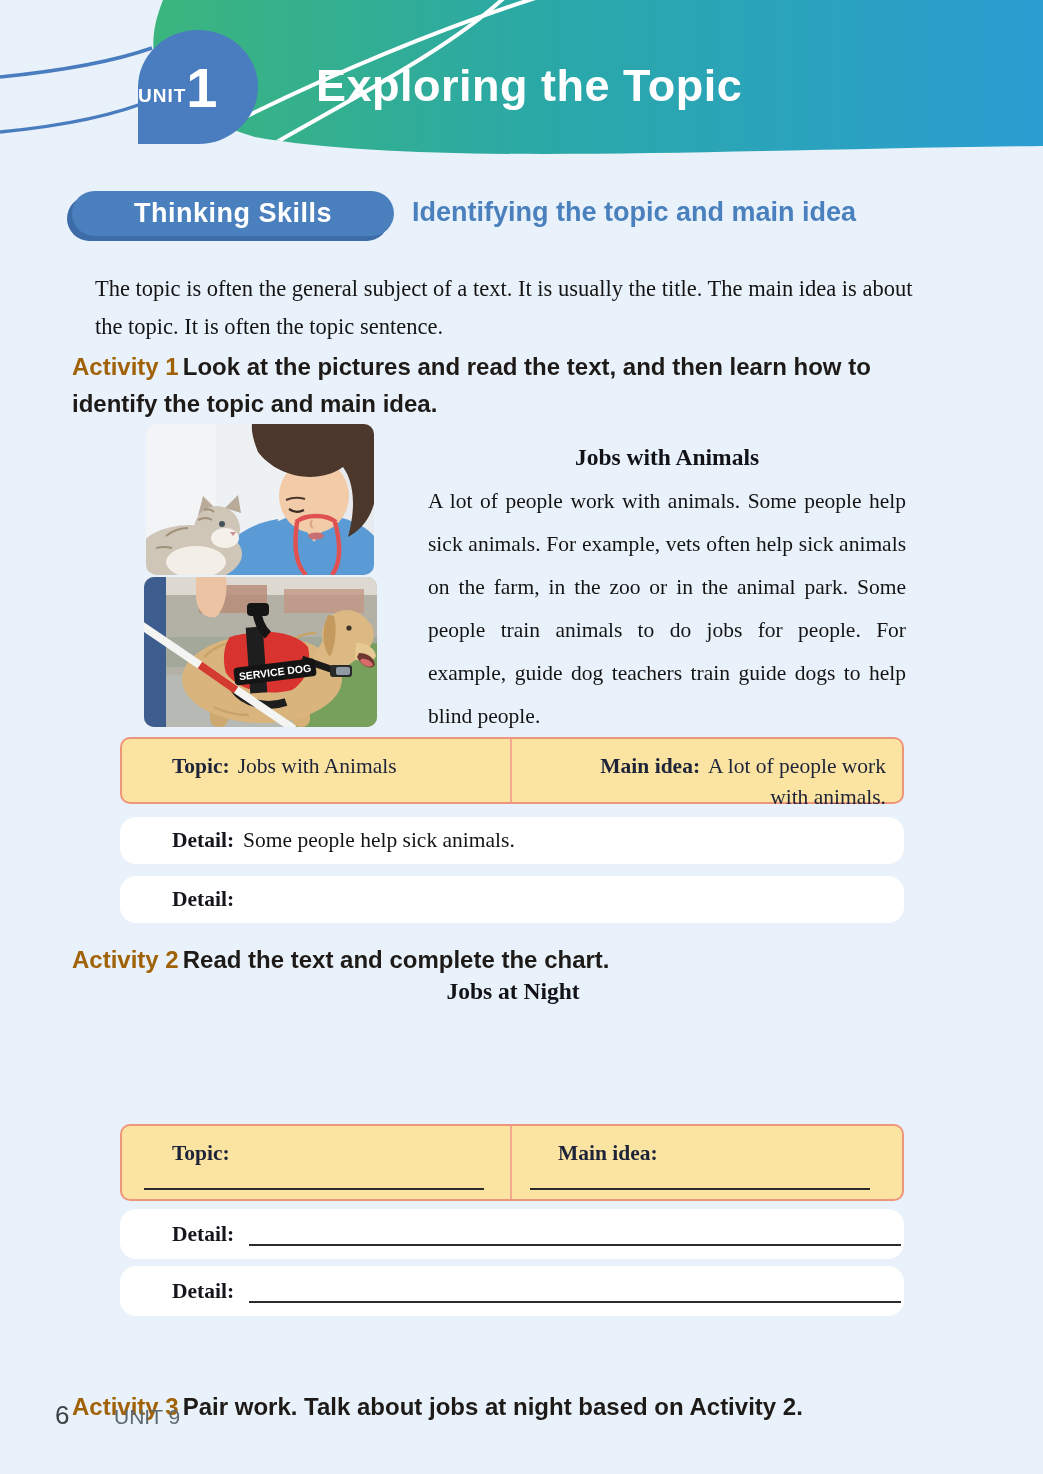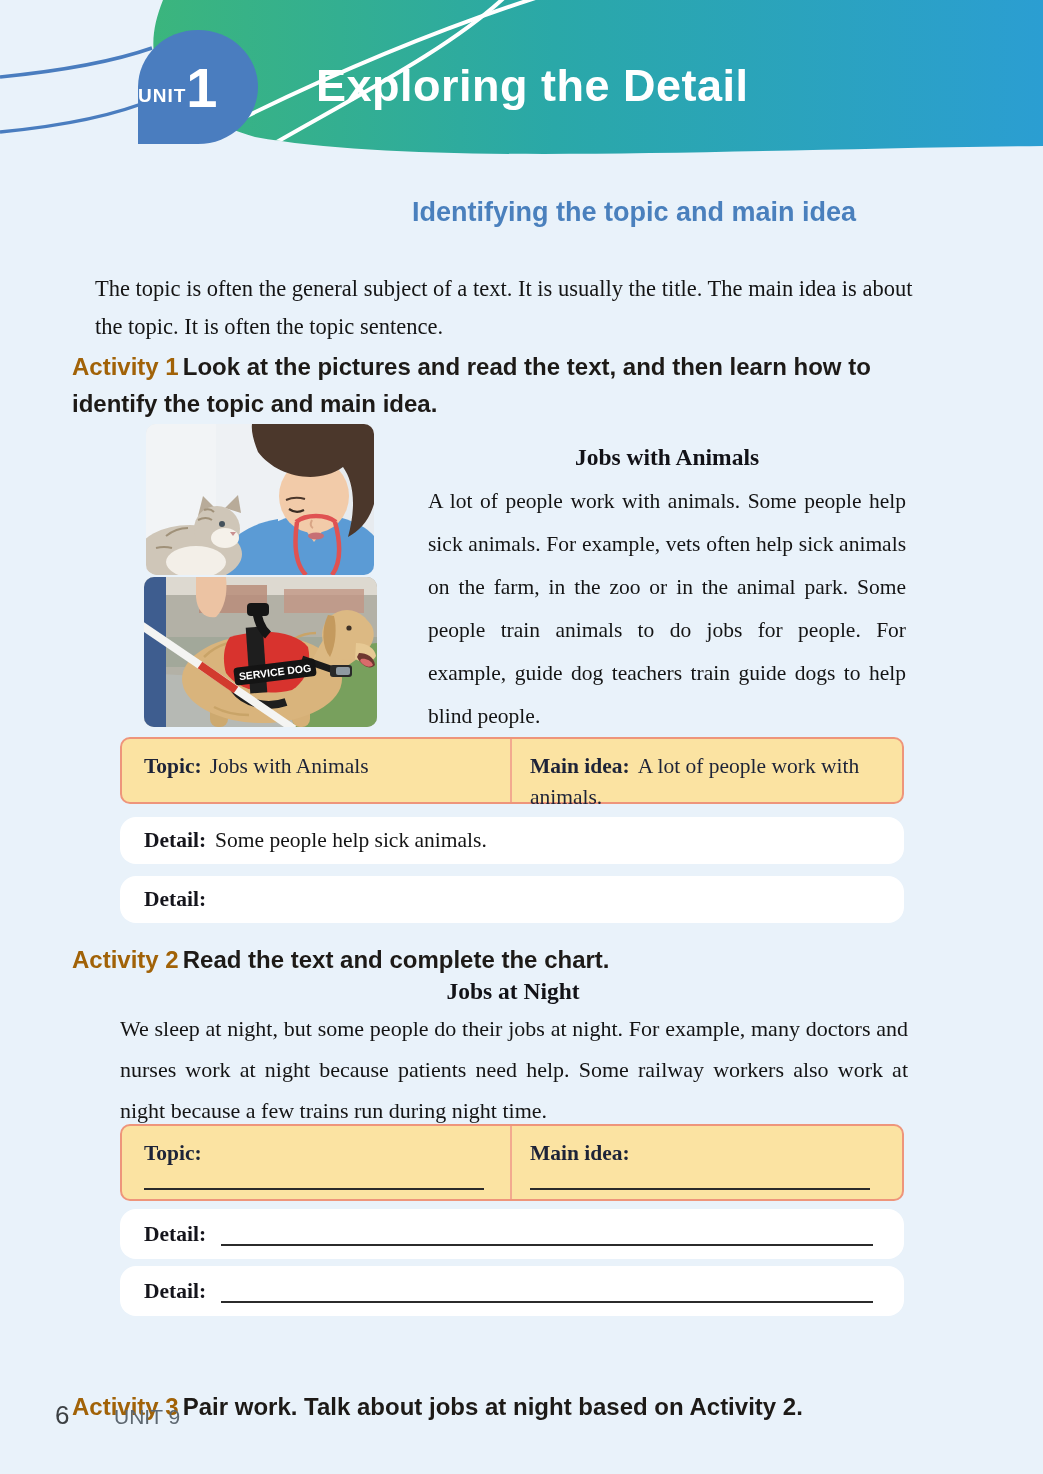--- a/index.html
+++ b/index.html
@@ -36,24 +36,24 @@
     font-family:"Liberation Serif",serif;font-weight:bold;font-size:23.5px;color:#121217;}
   .reading1-body{position:absolute;left:428px;top:480px;width:478px;text-align:justify;
     font-family:"Liberation Serif",serif;font-size:21.5px;line-height:43px;color:#141414;}
 
   
   .topic-box{position:absolute;left:120px;width:784px;background:#fbe3a2;
     border:2px solid #ee957b;border-radius:10px;display:flex;box-sizing:border-box;}
   .topic-cell{width:50%;box-sizing:border-box;position:relative;
     font-family:"Liberation Serif",serif;font-size:21.5px;color:#1d2338;line-height:31px;}
   .cell-left{border-right:2px solid #f2a98f;padding:12px 18px 0 22px;}
-  .cell-right{padding:12px 16px 0 18px;text-align:left;}
+  .cell-right{padding:12px 16px 0 18px;text-align:right;}
   .cell-right .lbl{margin-right:8px;}
   .cell-left .lbl{margin-right:8px;}
-  .lbl{font-weight:bold;}
+  .lbl{font-weight:bold;margin-left:28px;}
   .detail-box{position:absolute;left:120px;width:784px;height:47px;background:#ffffff;
     border-radius:16px;display:flex;align-items:center;padding-left:24px;box-sizing:border-box;
     font-family:"Liberation Serif",serif;font-size:21.5px;color:#141414;}
   .detail-box .lbl{margin-right:9px;color:#15151c;}
   .blank-line{border-bottom:2px solid #2b2b2b;}
   .cell-blank{position:absolute;bottom:9px;left:22px;width:340px;height:0;}
   .cell-right .cell-blank{left:18px;}
   .detail-blank{display:inline-block;width:652px;height:1em;margin-left:6px;}
 
   
@@ -94,22 +94,23 @@
       <path d="M 195,142 C 320,78 440,28 548,-6" stroke="#ffffff" stroke-width="4" fill="none"></path>
       <path d="M 232,168 C 340,104 448,52 508,-6" stroke="#ffffff" stroke-width="4" fill="none"></path>
     </g>
   </svg>
 
   <div class="unit-badge">
     <div class="unit-word">UNIT</div>
     <div class="unit-num">1</div>
   </div>
 
-  <div class="page-title">Exploring the Detail</div>
-
+  <div class="page-title">Exploring the Topic</div>
+
+  <div class="skill-pill">Thinking Skills</div>
   <div class="skill-title">Identifying the topic and main idea</div>
 
   <div class="intro-text">The topic is often the general subject of a text. It is usually the title. The main idea is about the topic. It is often the topic sentence.</div>
 
   <div class="activity-heading" style="top:348px;width:848px;">
     <span class="activity-label">Activity 1</span><span>Look at the pictures and read the text, and then learn how to identify the topic and main idea.</span>
   </div>
 
   <div class="photo" style="left:146px;top:424px;width:228px;height:151px;">
     <svg width="228" height="151" viewBox="0 0 228 151">
@@ -217,21 +218,20 @@
   </div>
   <div class="detail-box" style="top:876px;">
     <span class="lbl">Detail:</span>
   </div>
 
   <div class="activity-heading" style="top:941px;width:860px;">
     <span class="activity-label">Activity 2</span><span>Read the text and complete the chart.</span>
   </div>
 
   <div class="reading2-title">Jobs at Night</div>
-  <div class="reading2-body">We sleep at night, but some people do their jobs at night. For example, many doctors and nurses work at night because patients need help. Some railway workers also work at night because a few trains run during night time.</div>
 
   <div class="topic-box" style="top:1124px;height:77px;">
     <div class="topic-cell cell-left" style="text-align:left;">
       <span class="lbl">Topic:</span>
       <div class="blank-line cell-blank"></div>
     </div>
     <div class="topic-cell cell-right" style="text-align:left;">
       <span class="lbl">Main idea:</span>
       <div class="blank-line cell-blank"></div>
     </div>

